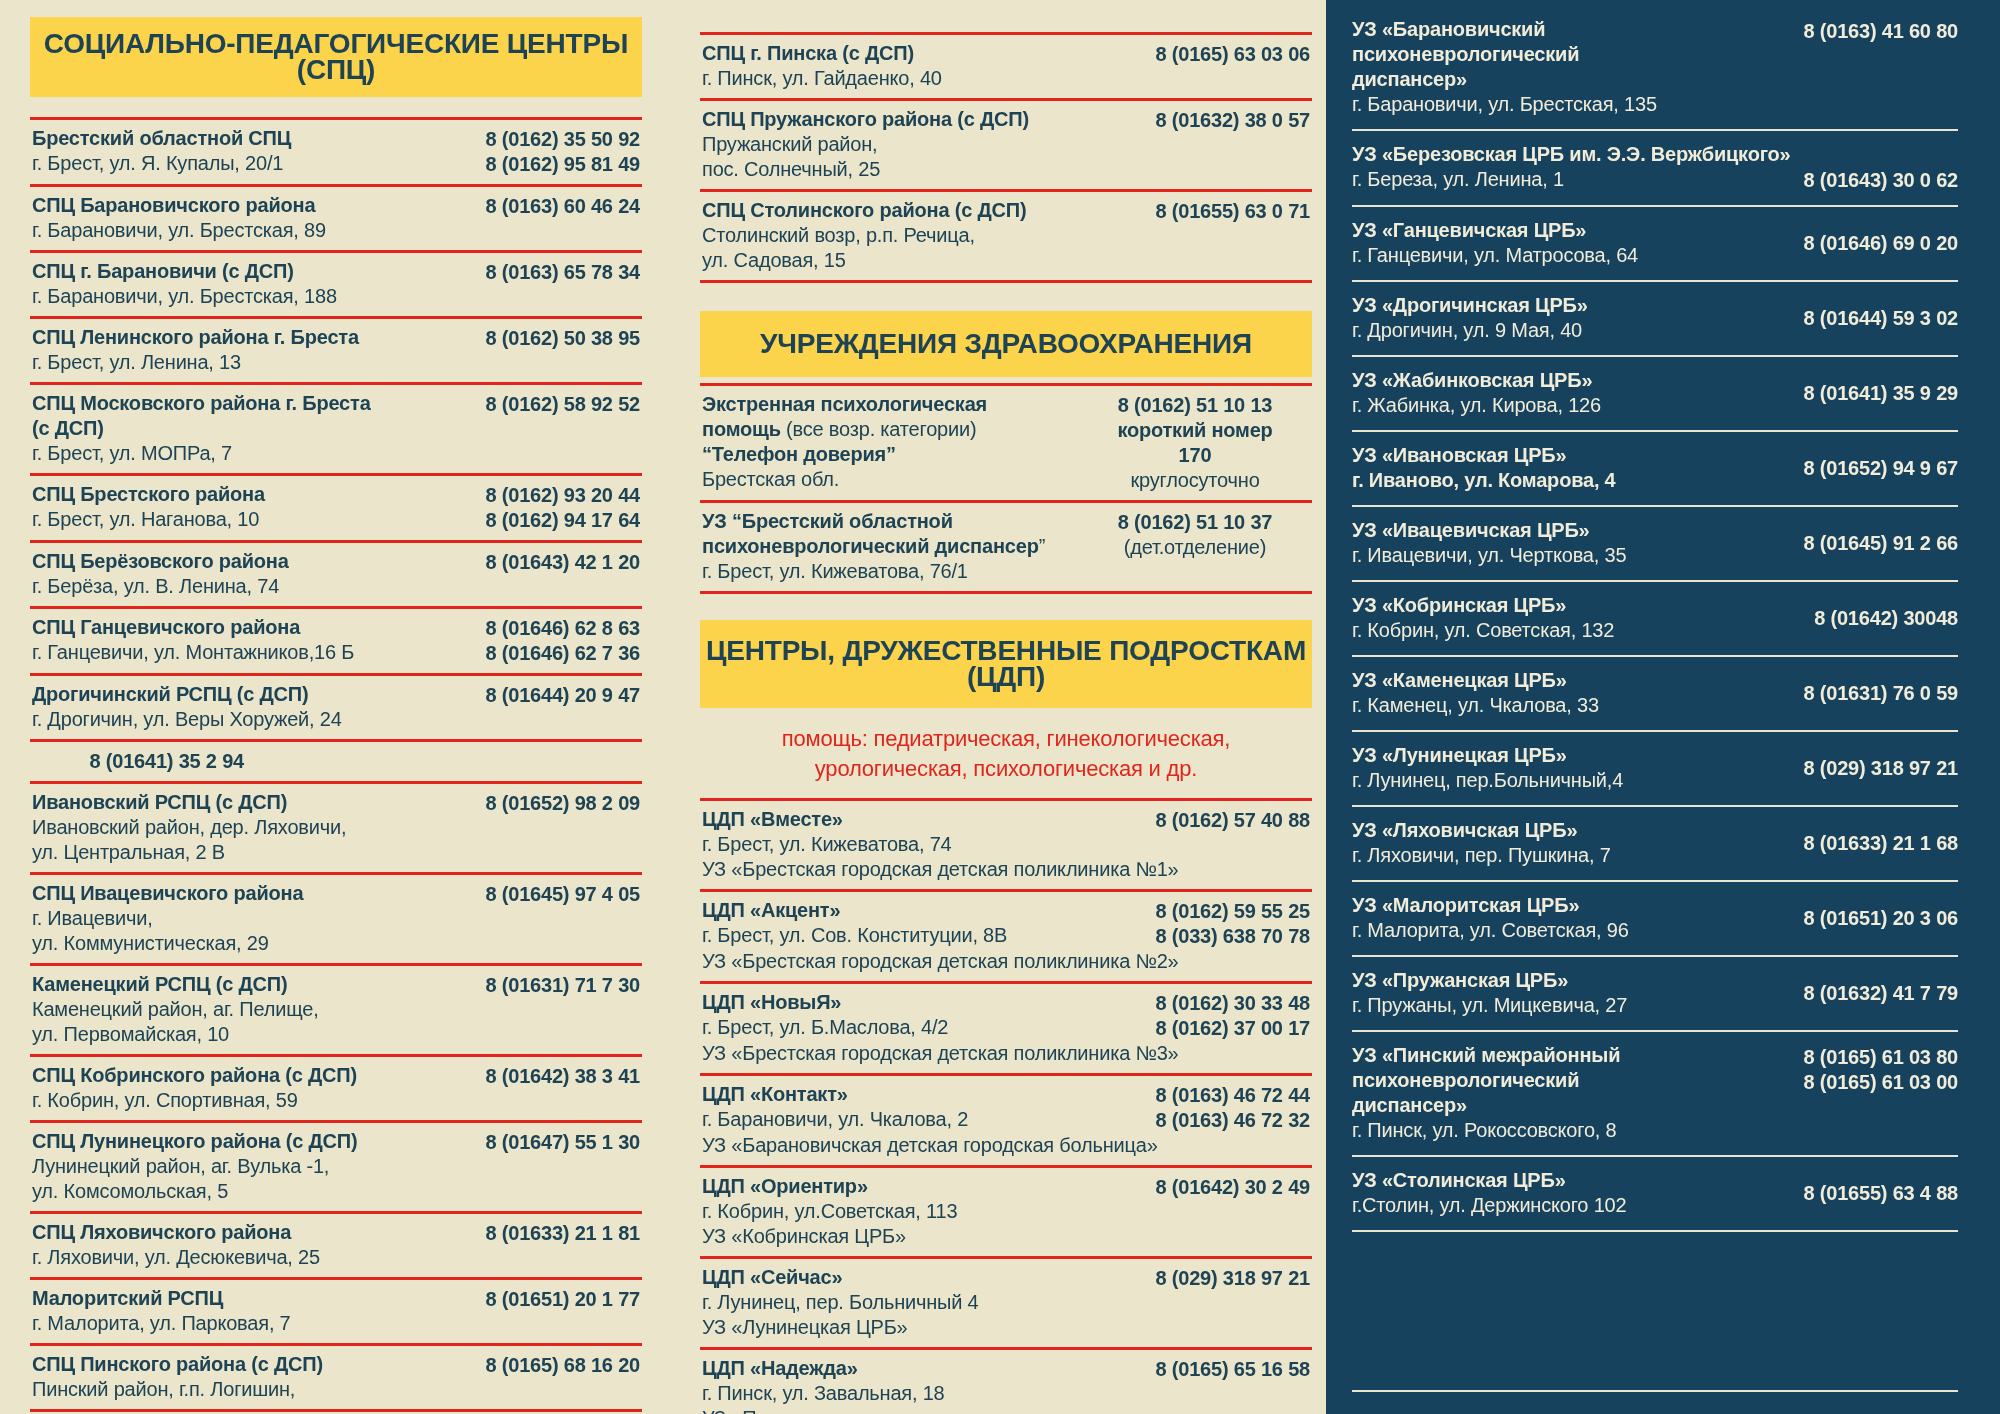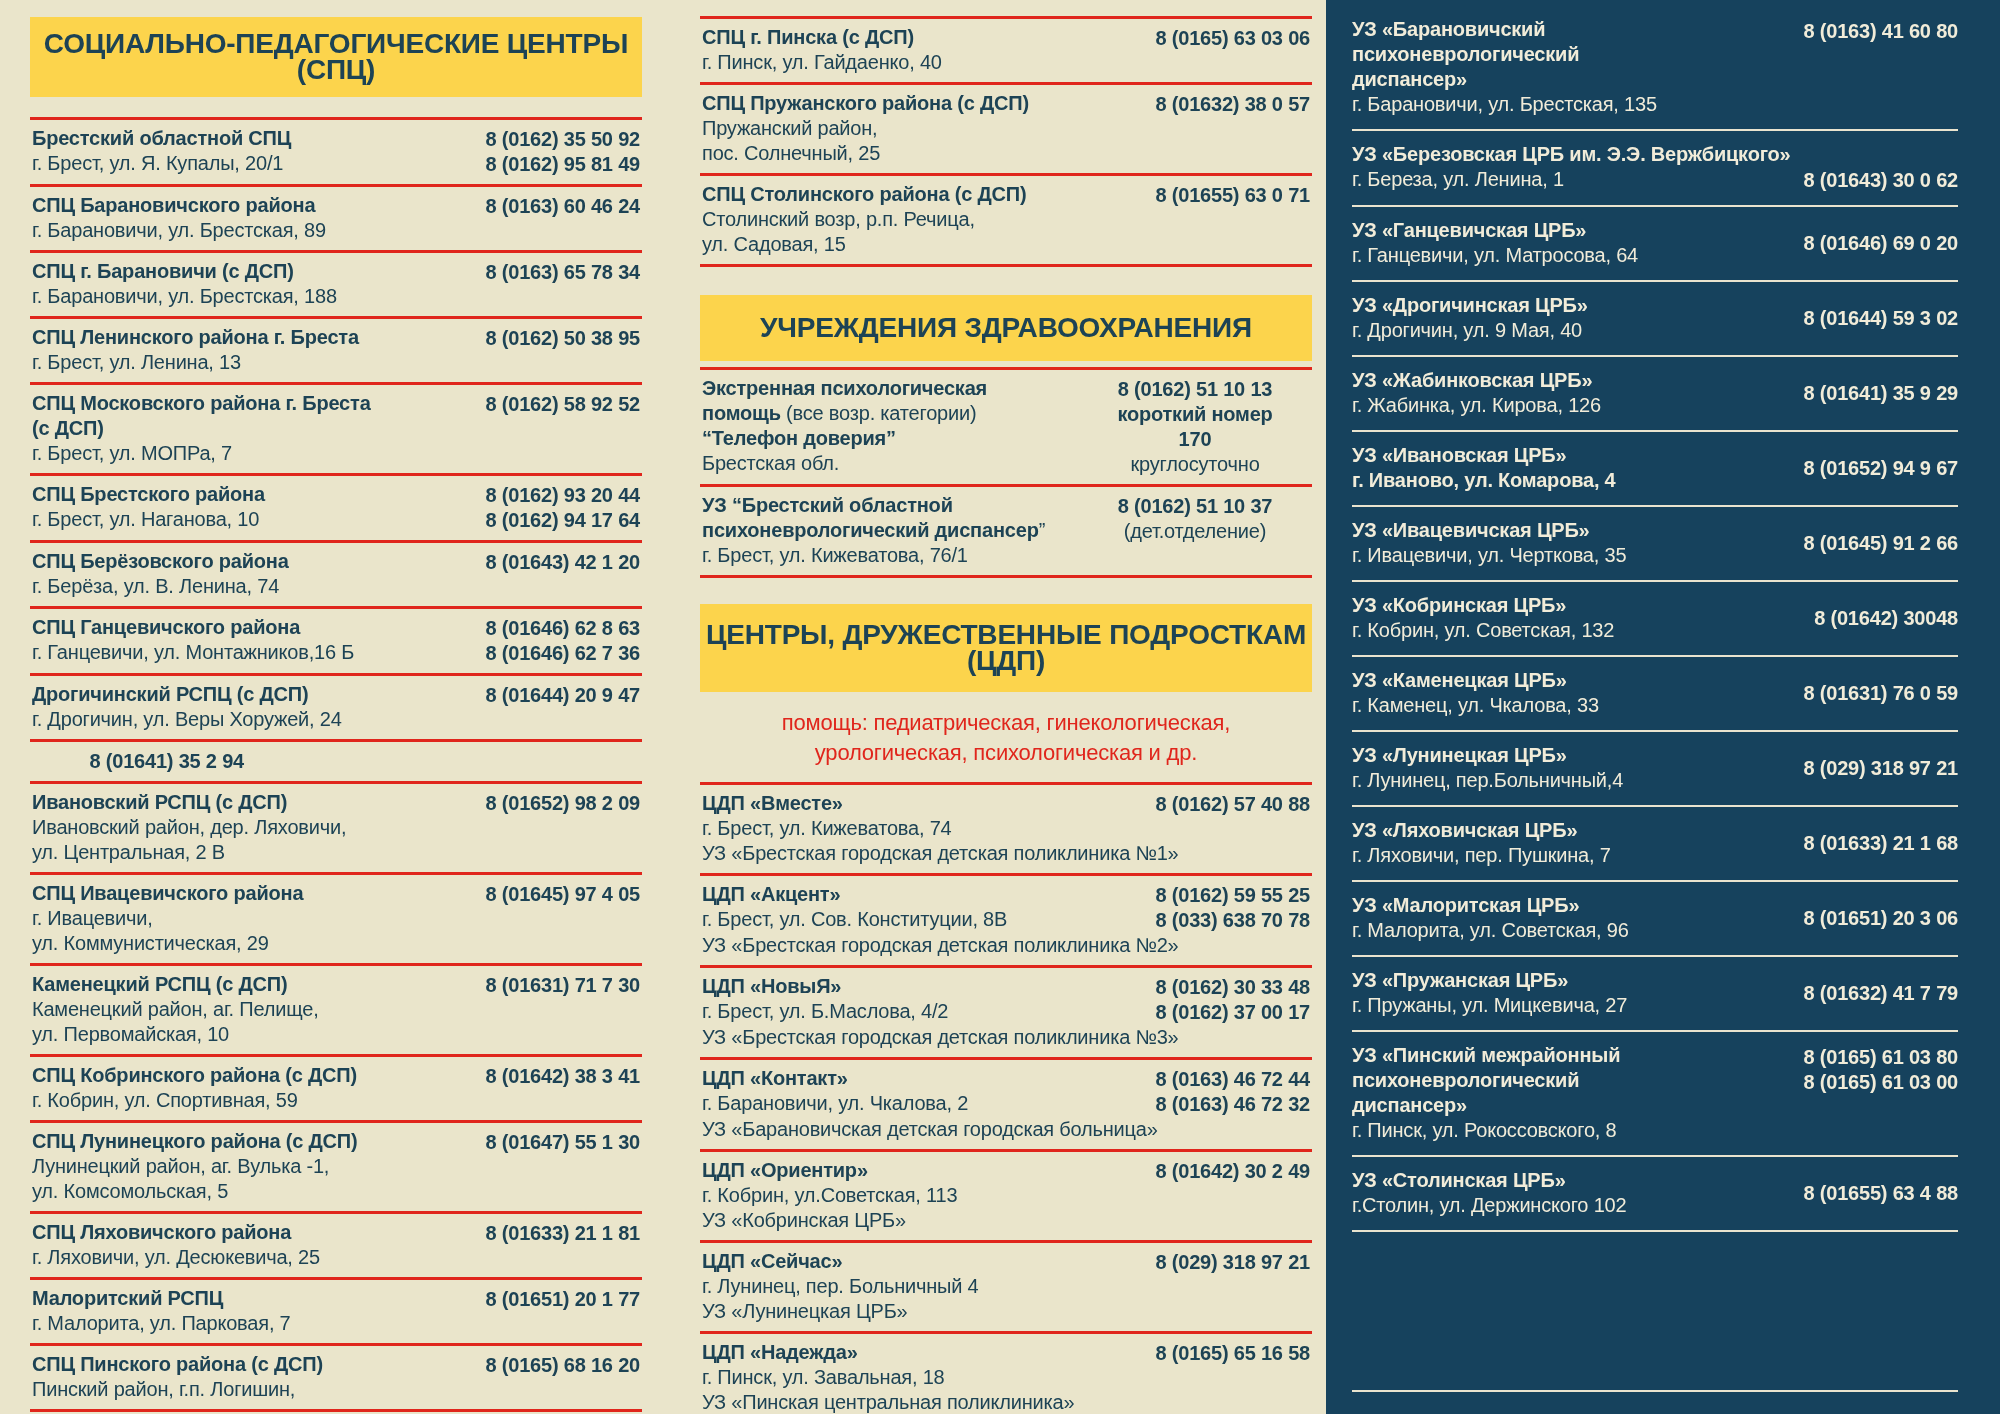--- a/index.html
+++ b/index.html
@@ -46,21 +46,21 @@
   .note{
     color:var(--red);
     font-weight:normal;
     font-size:22px;
     line-height:30px;
     text-align:center;
     margin:2px 0 14px;
   }
   .list{border-top:3px solid var(--red);font-size:20px;line-height:25px;}
   .list .entry{border-bottom:3px solid var(--red);padding:6px 2px 7px;}
-  #mid-spc-list{margin-top:16px;}
+  #mid-spc-list{margin-top:32px;}
   .line{color:inherit;}
   .line .b{font-weight:bold;}
   .erow{display:flex;justify-content:space-between;}
   .eleft{flex:1 1 auto;min-width:0;}
   .eright{
     flex:0 0 212px;
     text-align:right;
     font-weight:bold;
     display:flex;flex-direction:column;justify-content:flex-start;
     padding-top:1px;

